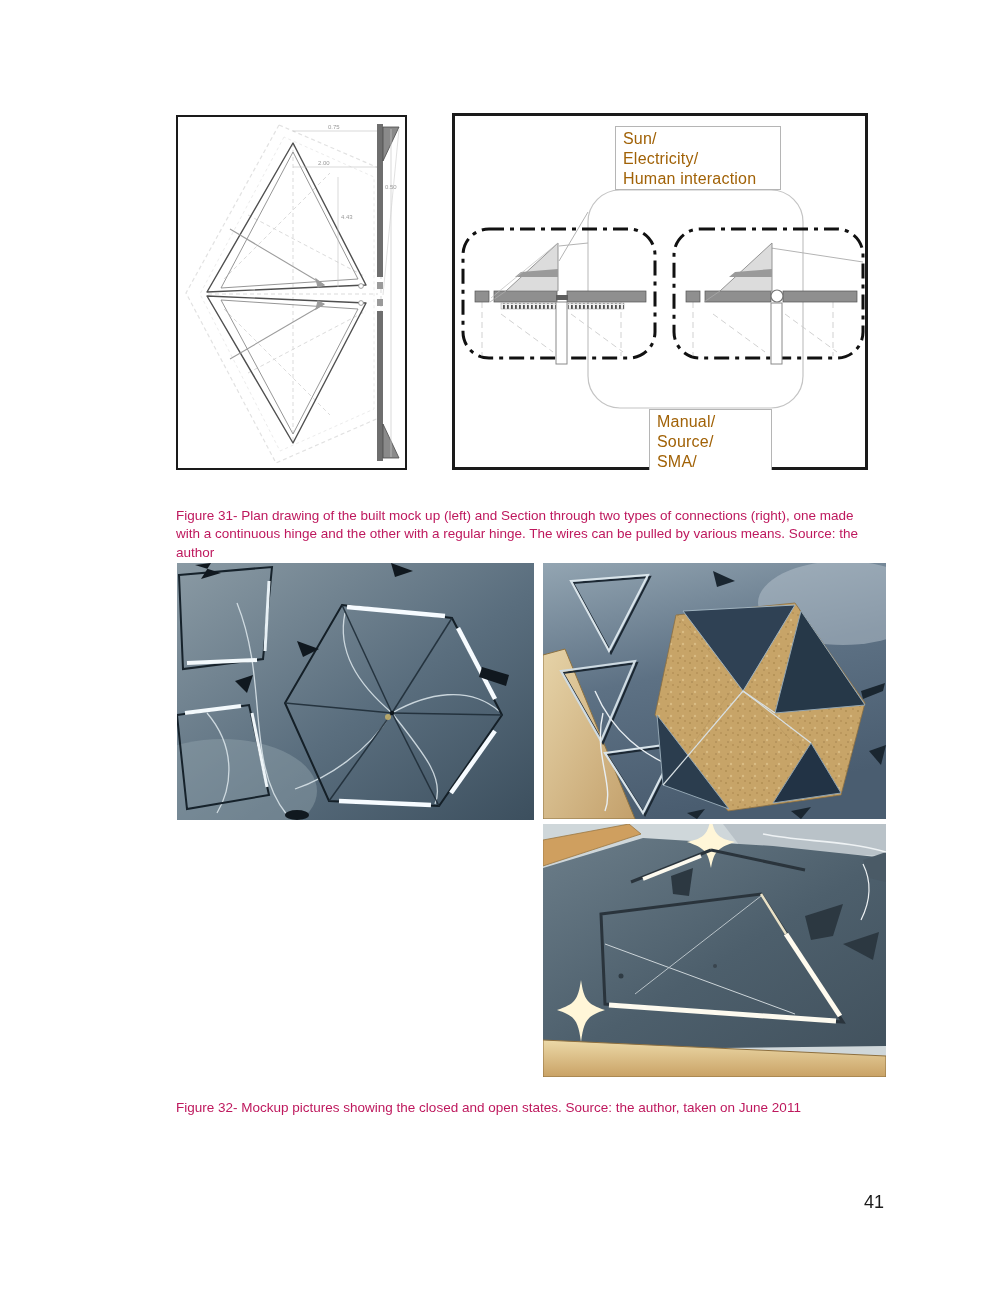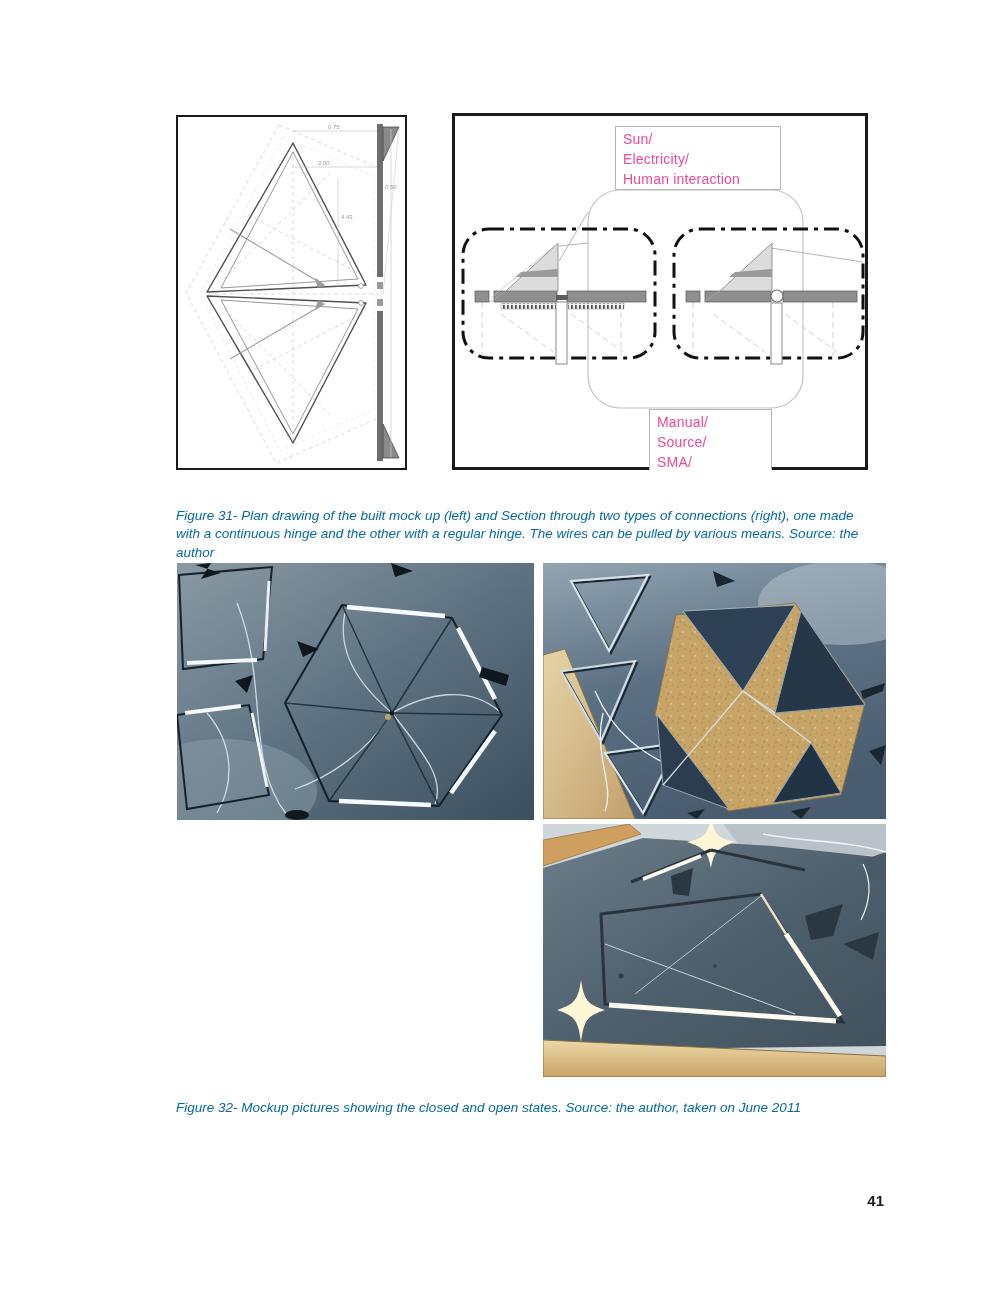--- a/index.html
+++ b/index.html
@@ -6,40 +6,40 @@
   .page{
     position:relative;width:1000px;height:1296px;background:#ffffff;
     font-family:"Liberation Sans",sans-serif;overflow:hidden;
   }
   .figbox{position:absolute;background:#ffffff;border:2px solid #1a1a1a;box-sizing:border-box;}
   .plan-box{left:176px;top:115px;width:231px;height:355px;}
   .section-box{left:452px;top:113px;width:416px;height:357px;border-width:3px;}
   .section-box svg{position:absolute;left:0;top:0;}
   .dlabel{
     position:absolute;background:#ffffff;border:1px solid #b5b5b5;
-    padding:2px 7px;box-sizing:border-box;color:#ec4899;
-    font-size:14px;line-height:20px;letter-spacing:0.2px;
+    padding:2px 7px;box-sizing:border-box;color:#a16207;
+    font-size:16px;line-height:20px;letter-spacing:0.2px;
   }
   .dlabel div{white-space:nowrap;}
   .label-top{left:160px;top:10px;width:166px;height:64px;}
   .label-bottom{left:180px;top:293px;width:123px;height:61px;border-bottom:none;margin-left:14px;}
   .caption{
     position:absolute;left:176px;width:697px;
-    font-style:italic;font-size:13.5px;line-height:18.5px;color:#0369a1;
+    font-size:13.5px;line-height:18.5px;color:#be185d;
   }
   .cap31{top:493px;}
   .cap32{top:1085px;}
   .photo{position:absolute;overflow:hidden;}
   .photo svg{display:block;}
   .photo1{left:177px;top:563px;width:357px;height:257px;}
   .photo2{left:543px;top:563px;width:343px;height:256px;}
   .photo3{left:543px;top:824px;width:343px;height:253px;}
   .pagenum{
     position:absolute;right:116px;top:1192px;
-    font-size:15px;color:#1a1a1a;font-weight:bold;
+    font-size:18px;color:#1a1a1a;
   }
   .dimtext{font-size:6px;fill:#9a9a9a;font-family:"Liberation Sans",sans-serif;}
 </style>
 </head>
 <body>
 
 <div class="page">
 
   <div class="figbox plan-box">
     <svg width="227" height="351" viewBox="0 0 227 351">

